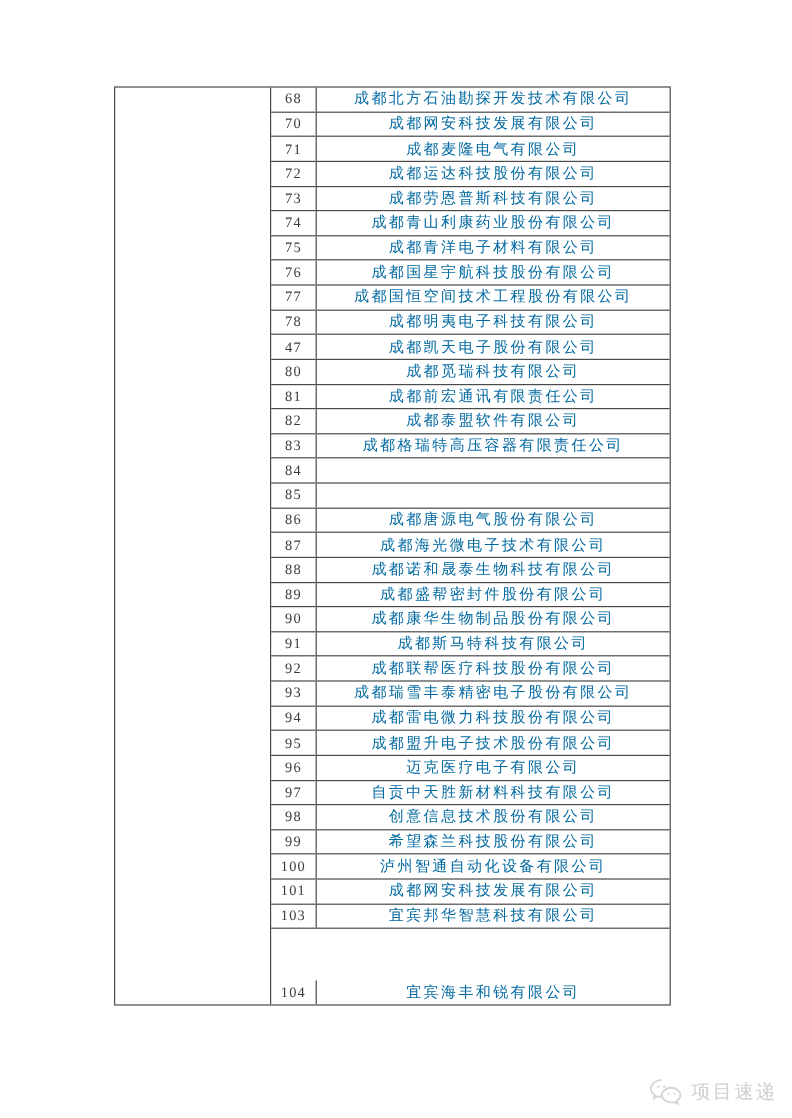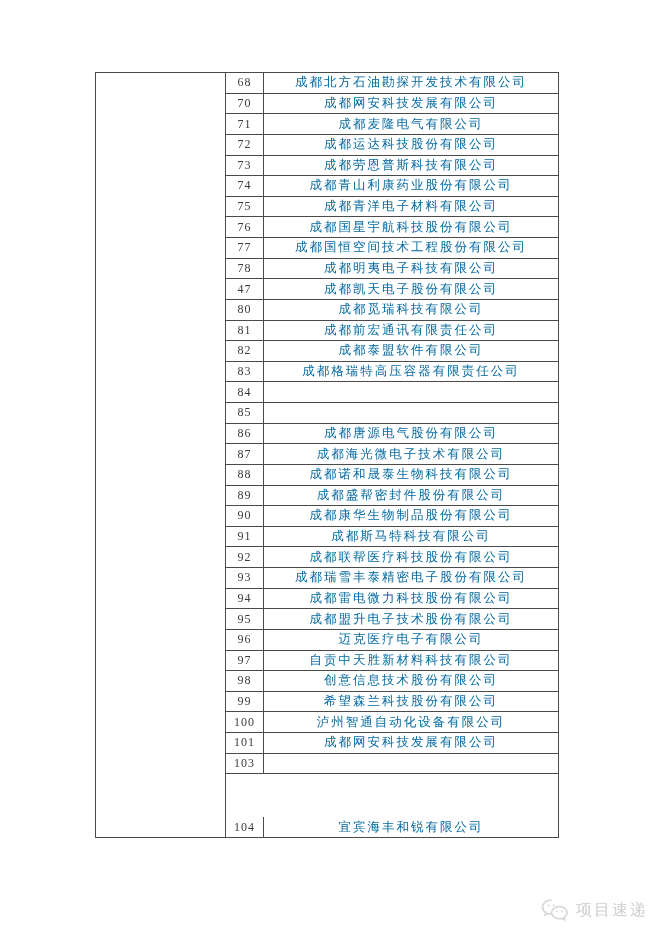--- a/index.html
+++ b/index.html
@@ -249,20 +249,21 @@
     </div>
 
     <div class="t-row">
       <div class="cell-no">101</div>
       <div class="cell-name">成都网安科技发展有限公司</div>
     </div>
 
 
     <div class="t-row">
       <div class="cell-no">103</div>
+      <div class="cell-name">宜宾邦华智慧科技有限公司</div>
     </div>
 
     <div class="t-row">
       <div class="cell-no">104</div>
       <div class="cell-name">宜宾海丰和锐有限公司</div>
     </div>
   </div>
   </div>
 
   <div class="watermark">

